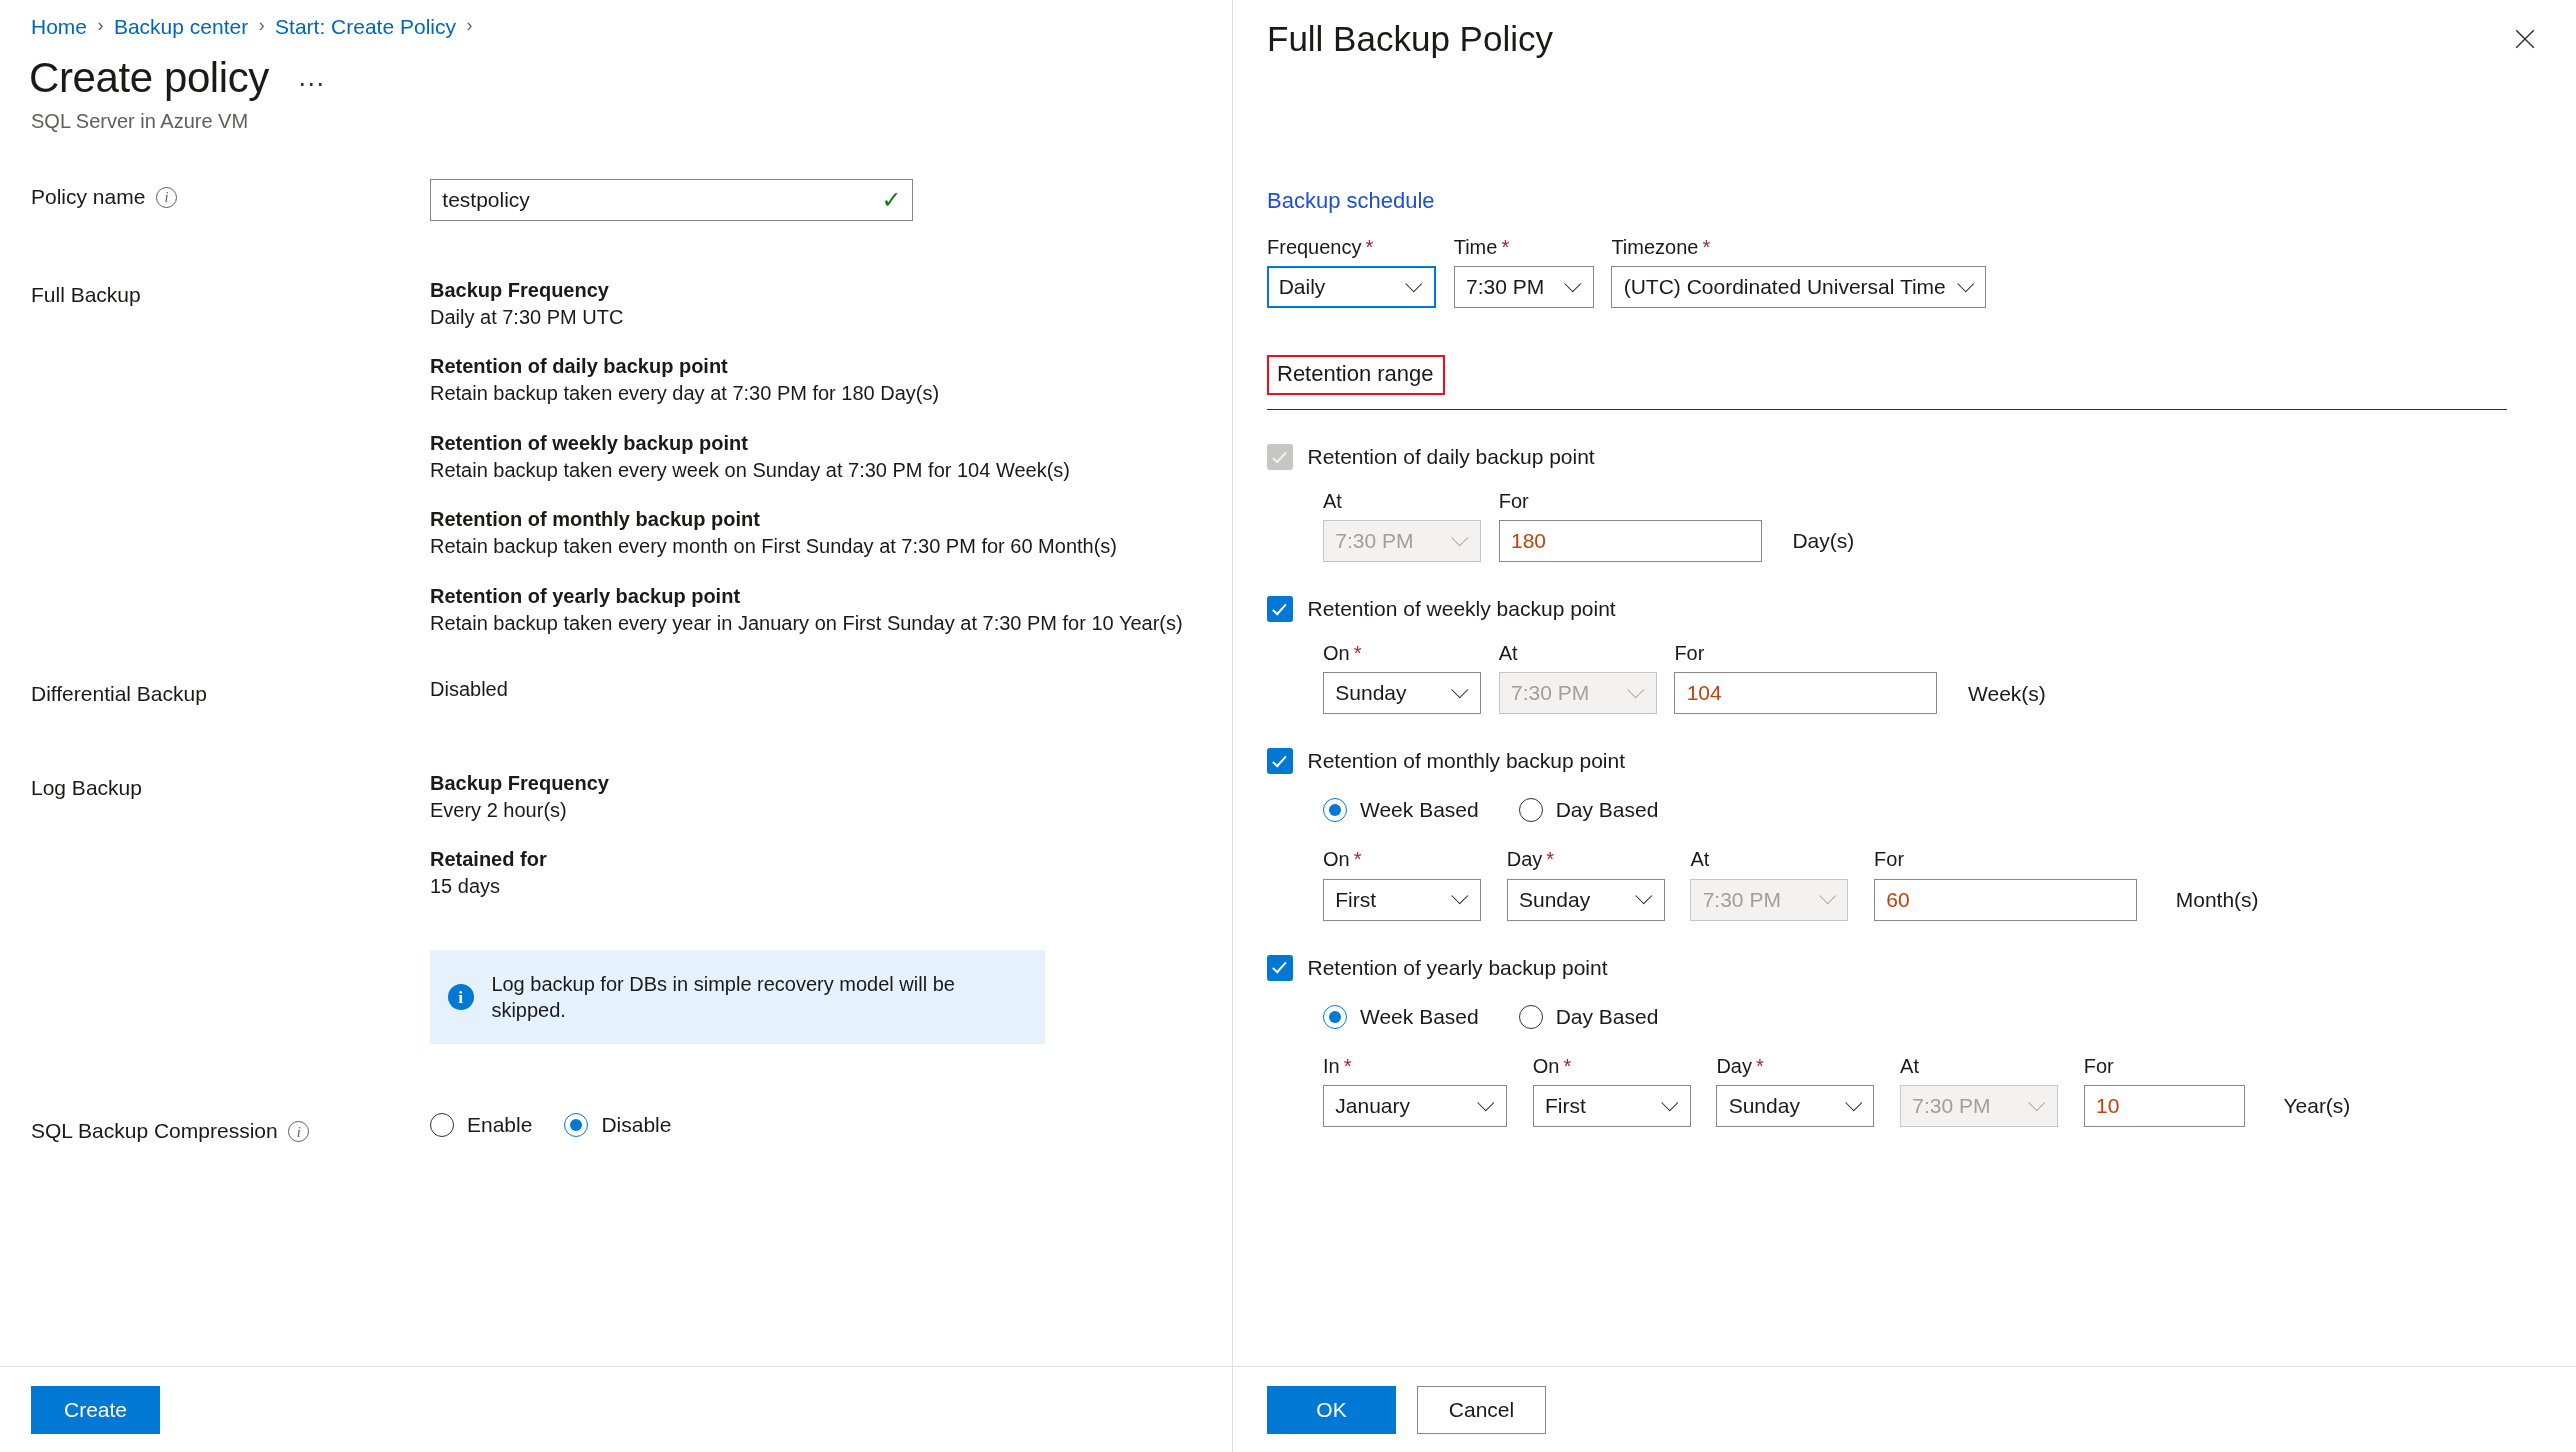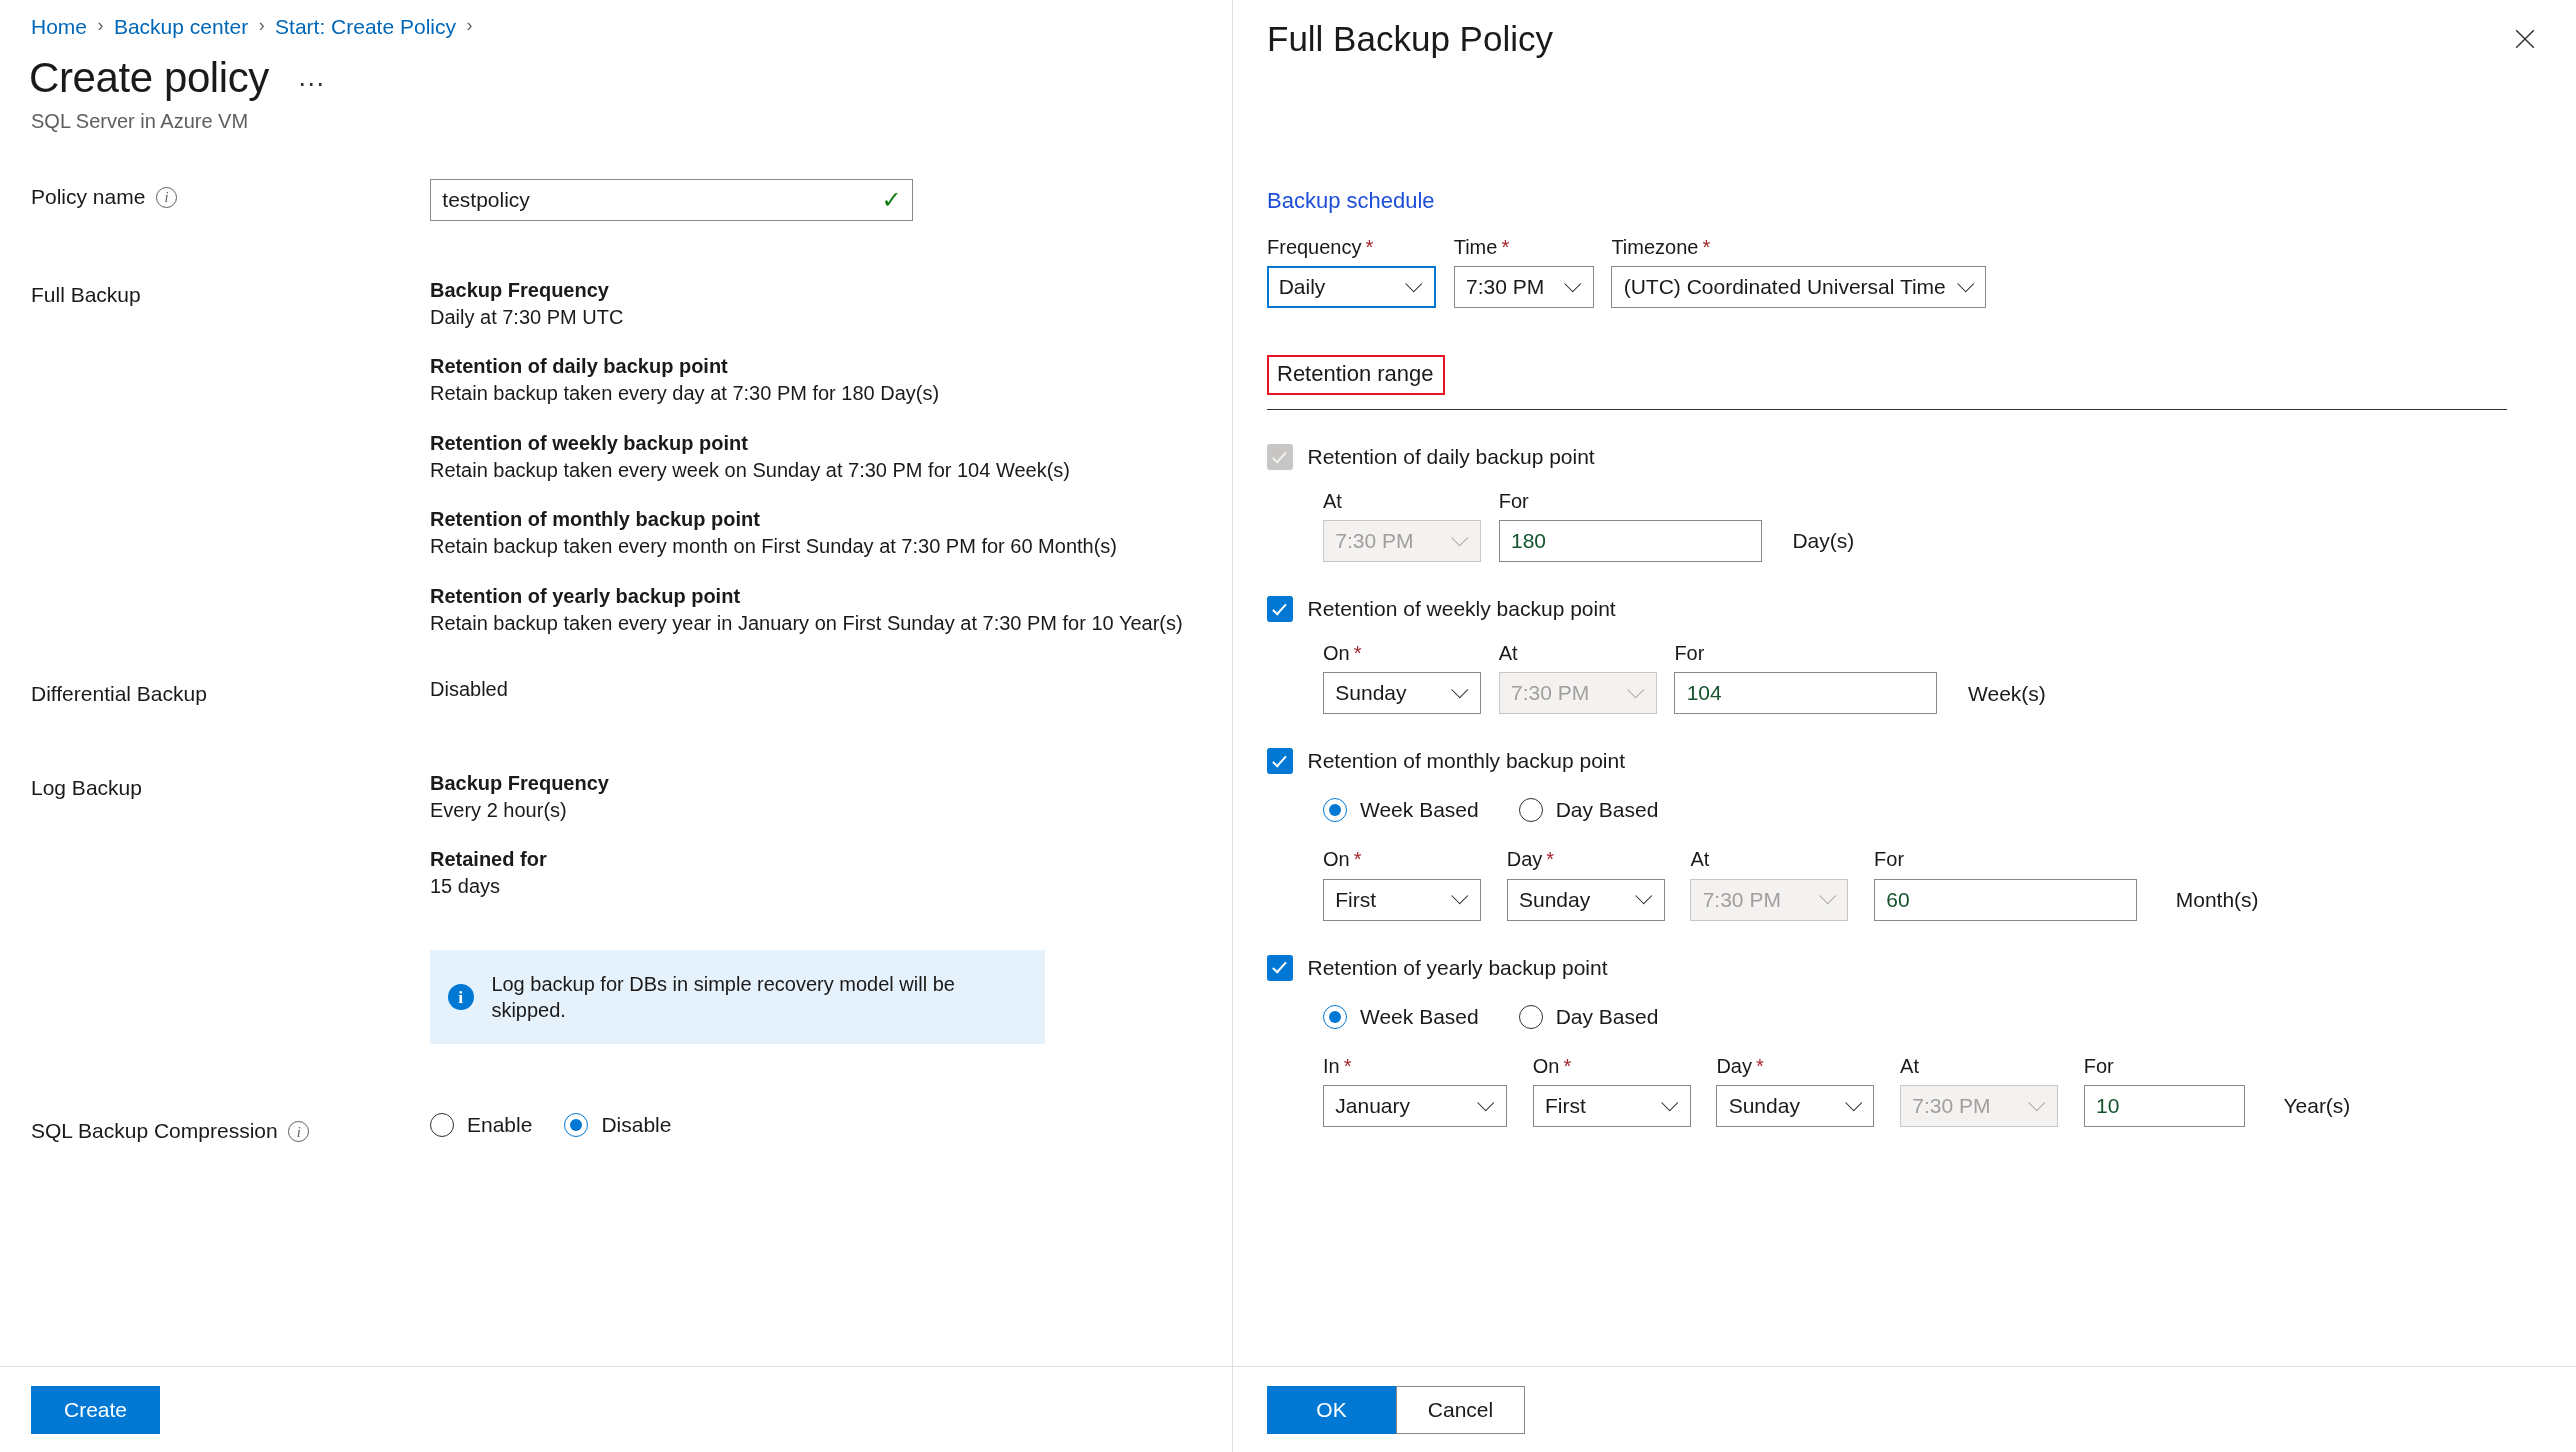--- a/index.html
+++ b/index.html
@@ -347,21 +347,21 @@
     border-right-color: #a19f9d;
     border-bottom-color: #a19f9d;
   }
 
   .num-input {
     height: 42px;
     border: 1.2px solid #8a8886;
     background: #ffffff;
     font-size: 21px;
     font-family: "Liberation Sans", sans-serif;
-    color: #14532d;
+    color: #c2410c;
     padding: 0 11.3px;
     outline: none;
   }
   .unit-label {
     font-size: 21px;
     color: #1b1a19;
     margin-left: 13px;
     white-space: nowrap;
     padding-bottom: 8.9px;
   }
@@ -421,20 +421,21 @@
   .mt-sm { margin-top: 17.7px; }
   .mt-md { margin-top: 24px; gap: 8px; }
 
   .right-footer {
     flex: 0 0 auto;
     height: 87px;
     border-top: 1.6px solid #e1dfdd;
     display: flex;
     align-items: center;
     padding-left: 34px;
+    gap: 21px;
     background: #ffffff;
   }
 </style>
 </head>
 <body>
 
 <div class="screen">
 
   <div class="left-pane">
     <div class="left-scroll">

